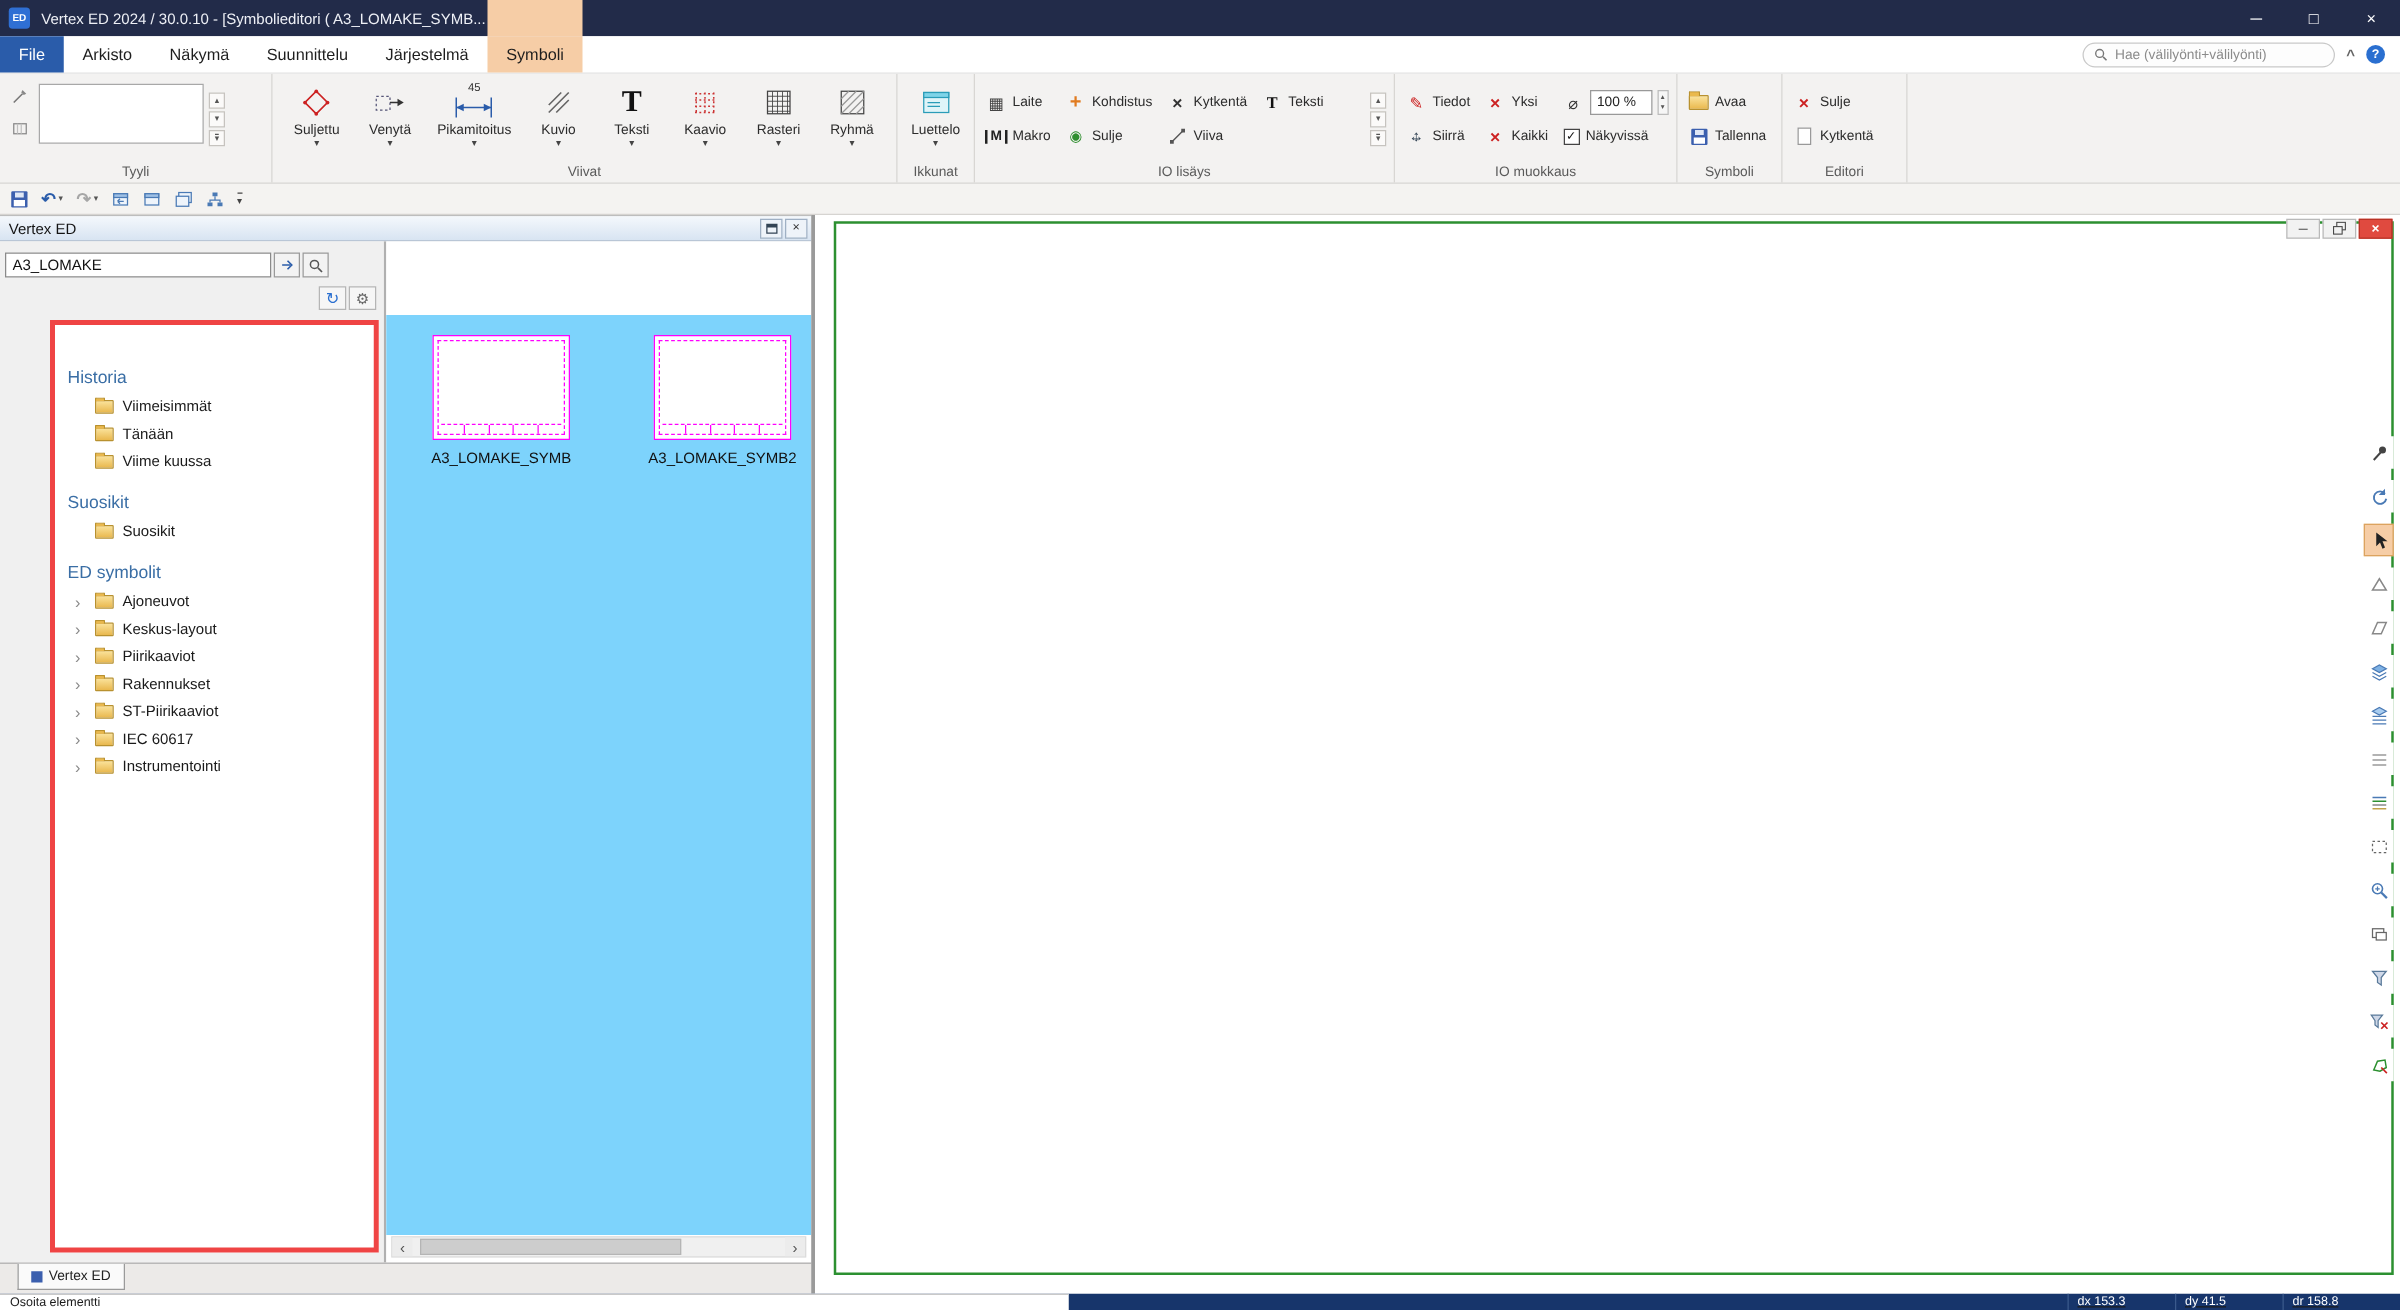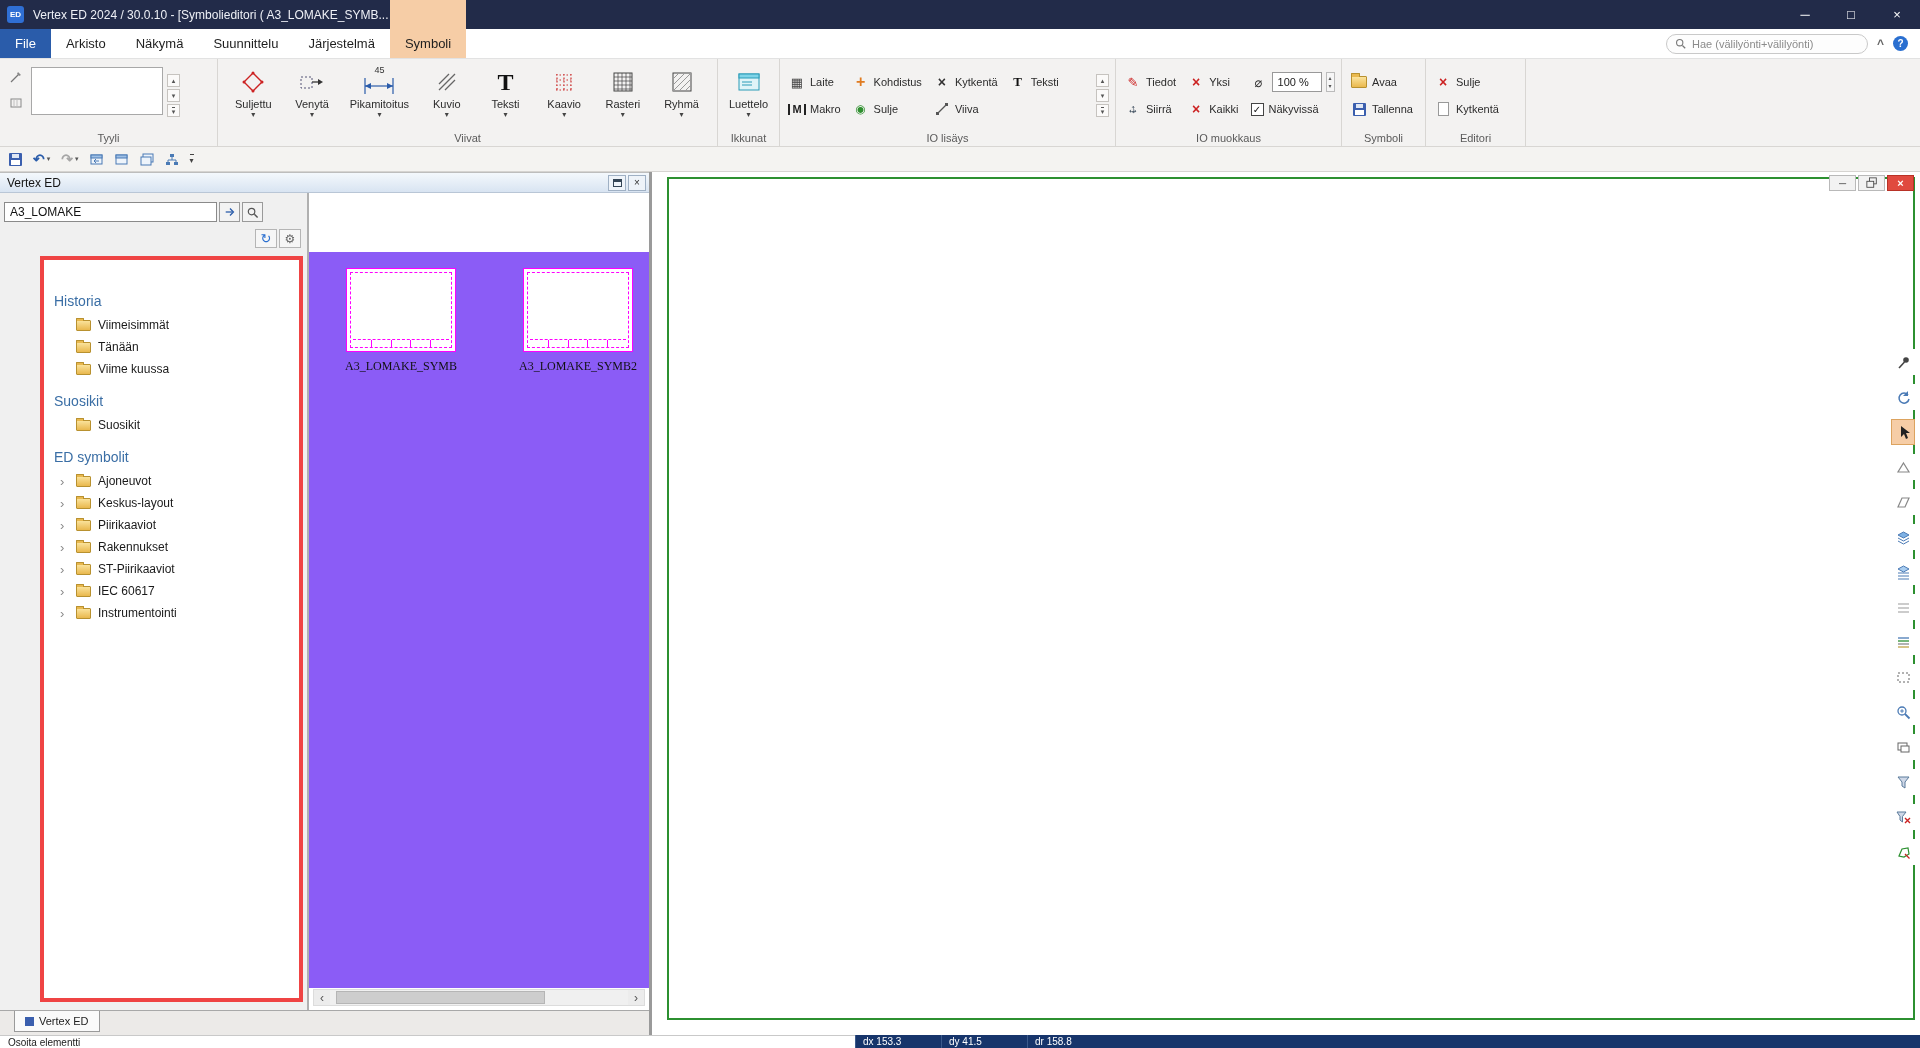--- a/index.html
+++ b/index.html
@@ -100,21 +100,21 @@
 .folder::before{content:"";position:absolute;top:-3px;left:-1px;width:6px;height:2px;background:#e9b84e;border:1px solid #b8912f;border-bottom:none;border-radius:1px 1px 0 0;}
 .browser-pane{flex:1;background:#fff;position:relative;}
 .bheader{display:flex;height:59px;border-bottom:1px solid #8a8a8a;background:#fff;}
 .bcol{position:relative;border-right:1px solid #aaa;}
 .bcol.c1{width:136px;}
 .bcol.c2{width:100px;}
 .bcol.c3{flex:1;border-right:none;}
 .bcol-label{position:absolute;top:7px;left:7px;font-size:13px;color:#111;}
 .bcol.c3 .bcol-label{left:17px;}
 .funnel{position:absolute;right:5px;bottom:5px;}
-.bcontent{position:absolute;top:59px;left:0;right:0;bottom:22px;background:#8b5cf6;font-family:Liberation Serif, serif;}
+.bcontent{position:absolute;top:59px;left:0;right:0;bottom:22px;background:#7dd3fc;}
 .symbol-card{position:absolute;top:16px;width:110px;display:flex;flex-direction:column;align-items:center;}
 .thumb{width:110px;height:84px;border:1px solid #f0f;background:#fff;position:relative;}
 .thumb-inner{position:absolute;inset:3px;border:1px dashed #f0f;}
 .thumb-block{position:absolute;left:6px;right:6px;bottom:4px;height:8px;border-top:1px dashed #f0f;display:flex;}
 .thumb-block i{flex:1;}
 .thumb-block i + i{border-left:1px solid #f0f;}
 .sym-label{text-align:center;font-size:12px;color:#111;margin-top:7px;white-space:nowrap;}
 .hscroll{position:absolute;left:4px;right:4px;bottom:4px;height:17px;display:flex;align-items:center;background:#f0f0f0;border:1px solid #dcdcdc;}
 .harrow{width:16px;height:100%;display:flex;align-items:center;justify-content:center;font-size:12px;color:#555;background:#ececec;}
 .htrack{flex:1;height:100%;position:relative;}
@@ -130,21 +130,21 @@
 .canvas-btn{width:27px;height:16px;border:1px solid #b9b9b9;background:#f2f2f2;display:flex;align-items:center;justify-content:center;font-size:10px;color:#333;margin-left:2px;}
 .canvas-btn.close{background:#e04a3f;border-color:#b83226;color:#fff;font-weight:bold;font-size:11px;}
 .green-rect{position:absolute;left:15px;top:5px;right:5px;bottom:15px;border:2px solid #2c9030;}
 .side-tools{position:absolute;top:177px;right:4px;width:26px;display:flex;flex-direction:column;gap:9px;align-items:center;z-index:5;}
 .stool{width:24px;height:26px;display:flex;align-items:center;justify-content:center;background:#fff;}
 .stool.active{background:#f6cda6;border:1px solid #dca35f;}
 
 
 .statusbar{position:absolute;left:0;top:1035px;width:1920px;height:13px;background:#17356b;display:flex;font-size:10px;z-index:7;}
 .sb-left{width:855px;background:#fff;color:#1a1a1a;display:flex;align-items:center;padding-left:8px;border-top:1px solid #c9c9c9;}
-.sb-right{flex:1;display:flex;justify-content:flex-start;padding-right:8px;}
+.sb-right{flex:1;display:flex;justify-content:flex-end;padding-right:8px;text-decoration:underline;}
 .sb-cell{width:86px;border-left:1px solid #3b5a8c;color:#fff;display:flex;align-items:center;padding-left:7px;}
 </style>
 </head>
 <body>
 
 <div id="app">
 
   <div class="titlebar">
     <span class="app-badge">ED</span>
     <span class="win-title">Vertex ED 2024 / 30.0.10 - [Symbolieditori ( A3_LOMAKE_SYMB...</span>

